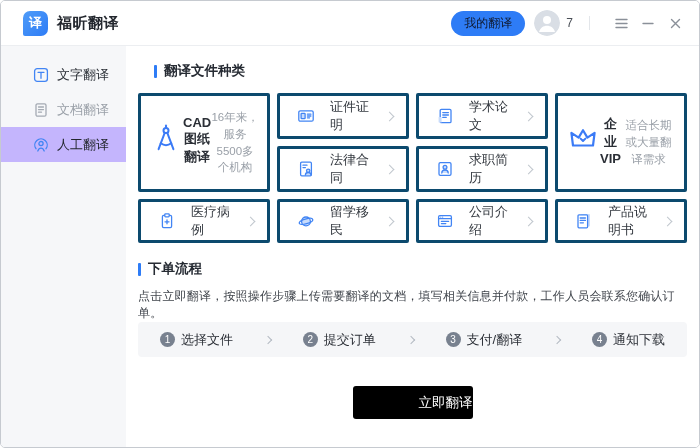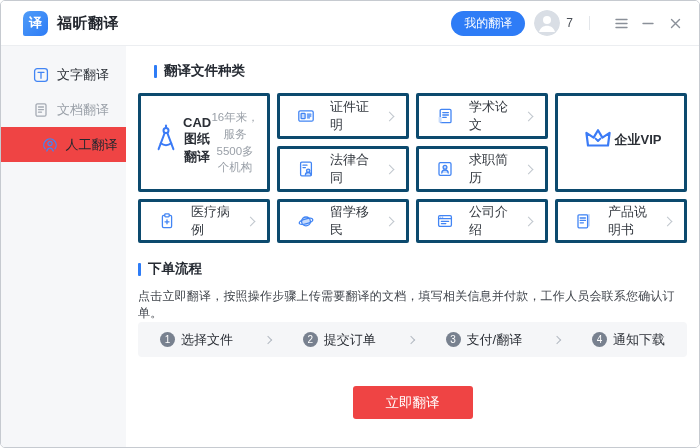--- a/index.html
+++ b/index.html
@@ -26,37 +26,37 @@
   .logo {
     width:25px; height:25px; border-radius:7px 7px 7px 2px;
     background:linear-gradient(135deg,#4f9cf8,#2e7cf6);
     color:#fff; font-size:13px; font-weight:bold;
     display:flex; align-items:center; justify-content:center;
   }
   .app-title { font-size:15px; font-weight:bold; color:#23272e; letter-spacing:.5px; }
   .tb-right { display:flex; align-items:center; }
   .my-btn {
     height:25px; padding:0 13px; border:none; border-radius:13px;
-    background:#2e7cf6; color:#ffffff; font-size:12px; cursor:pointer;
+    background:#2e7cf6; color:#0f172a; font-size:12px; cursor:pointer;
     font-family:inherit;
   }
   .avatar { width:26px; height:26px; border-radius:50%; overflow:hidden; margin-left:9px; cursor:pointer; }
   .user-count { font-size:12px; color:#4a4f57; margin-left:6px; }
   .tb-divider { width:1px; height:14px; background:#e3e6ea; margin:0 12px 0 16px; }
   .winctl { width:16px; height:16px; display:flex; align-items:center; justify-content:center; cursor:pointer; margin-left:11px; }
 
   
   .body { flex:1; display:flex; min-height:0; }
   .sidebar { width:125px; flex:0 0 125px; background:#f6f7f9; padding-top:11px; }
   .side-item {
     height:35px; display:flex; align-items:center; gap:8px;
     padding-left:32px; font-size:13px; color:#2c3138; cursor:pointer;
   }
   .side-item.dimmed { color:#9aa0a8; }
-  .side-item.active { background:#ef4444; color:#23272e;justify-content:center; }
+  .side-item.active { background:#c4b5fd; color:#23272e; }
   .side-icon { display:flex; align-items:center; }
 
   .content { flex:1; padding:0 12px; background:#fff; }
 
   .section-title {
     display:flex; align-items:center; gap:7px;
     font-size:13.5px; font-weight:bold; color:#262b33;
   }
   .section-title .bar { width:3px; height:13px; background:#2e7cf6; border-radius:1px; }
   .st1 { margin:16px 0 13px 16px; }
@@ -110,22 +110,23 @@
   }
   .step-label { font-size:13px; color:#2b2f36; }
   .step-chev {
     width:6px; height:6px;
     border-top:1.3px solid #b3b9c2; border-right:1.3px solid #b3b9c2;
     transform:rotate(45deg);
   }
   .cta {
     display:block; margin:29px auto 0 auto;
     width:120px; height:33px; border:none; border-radius:3px;
-    background:#ef4444; color:#fff; font-size:13.5px; cursor:pointer;
+    background:#000000; color:#fff; font-size:13.5px; cursor:pointer;
     font-family:inherit;
+    text-align:right;
   }
 
   svg.icn { stroke:#4285f4; fill:none; stroke-width:1.3; stroke-linecap:round; stroke-linejoin:round; }
   svg.icn.gray { stroke:#a4aab3; }
   svg.big { stroke:#3b7bf6; fill:none; stroke-linecap:round; stroke-linejoin:round; }
 </style>
 </head>
 <body>
 
 <div class="window">
@@ -244,20 +245,21 @@
         </div>
 
         <div class="card tall pos-c4r1">
           <span class="big-icon">
             <svg class="big" width="34" height="34" viewBox="0 0 34 34" style="stroke-width:2.2;">
               <path d="M7 23.5 L5.4 10.8 L12.6 15.6 L17 8.2 L21.4 15.6 L28.6 10.8 L27 23.5 Z"></path>
               <path d="M14.6 16.6 L17 19 L19.4 16.6" style="stroke-width:2;"></path>
             </svg>
           </span>
           <div class="card-title">企业VIP</div>
+          <div class="card-sub">适合长期或大量翻译需求</div>
         </div>
 
         <div class="card small pos-c2r2">
           <span style="display:flex;">
             <svg class="icn" width="18" height="18" viewBox="0 0 18 18">
               <rect x="3.6" y="2.2" width="10.8" height="13.6" rx="1.2"></rect>
               <path d="M6 5.2h4 M6 7.6h2.4"></path>
               <circle cx="11.2" cy="10.8" r="1.7" fill="#c9dcfb"></circle>
               <path d="M8.4 15c0-1.5 1.2-2.5 2.8-2.5s2.8 1 2.8 2.5" fill="#c9dcfb"></path>
             </svg>

